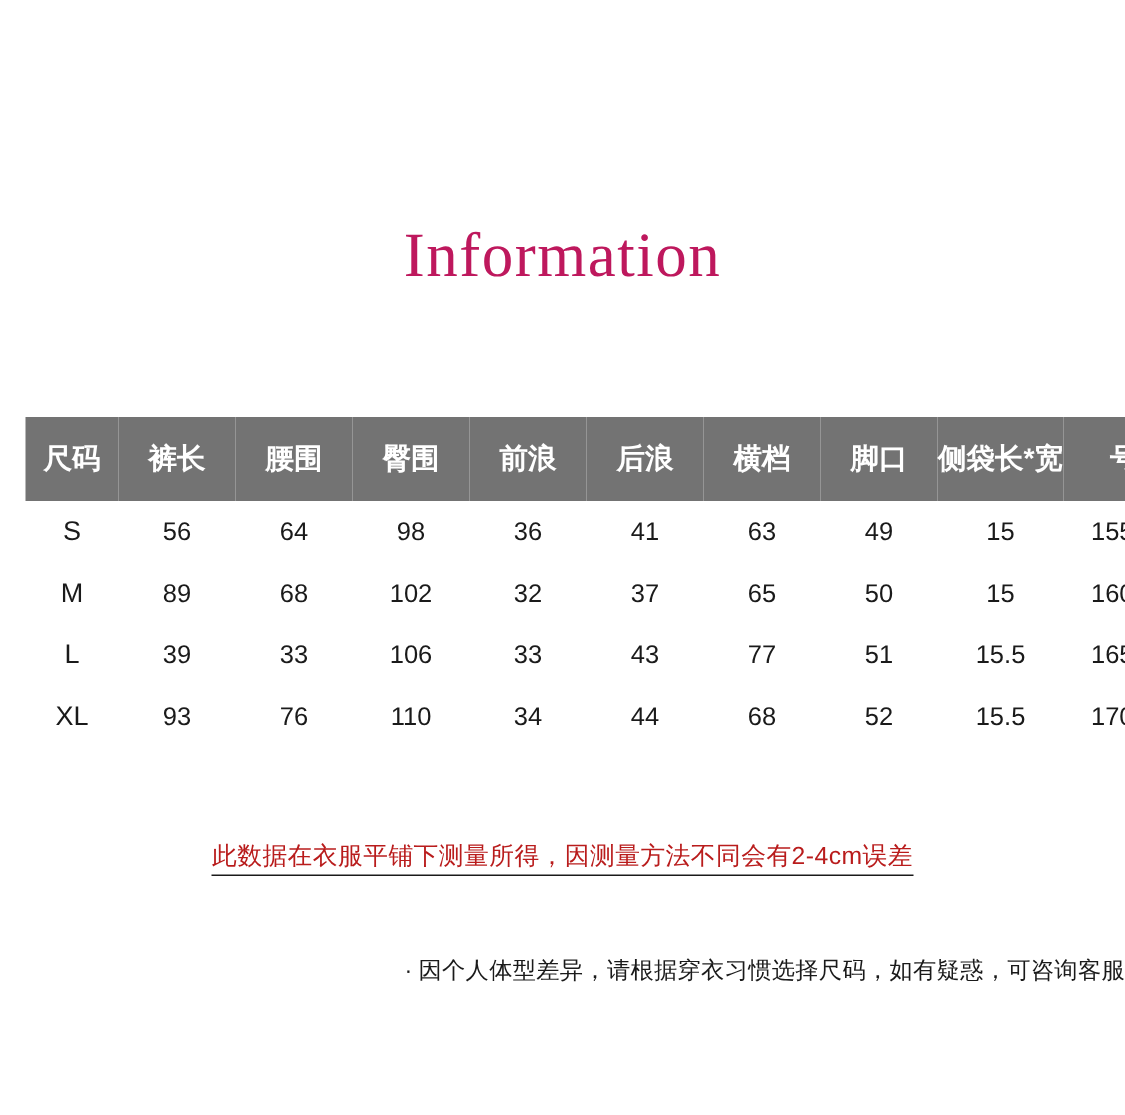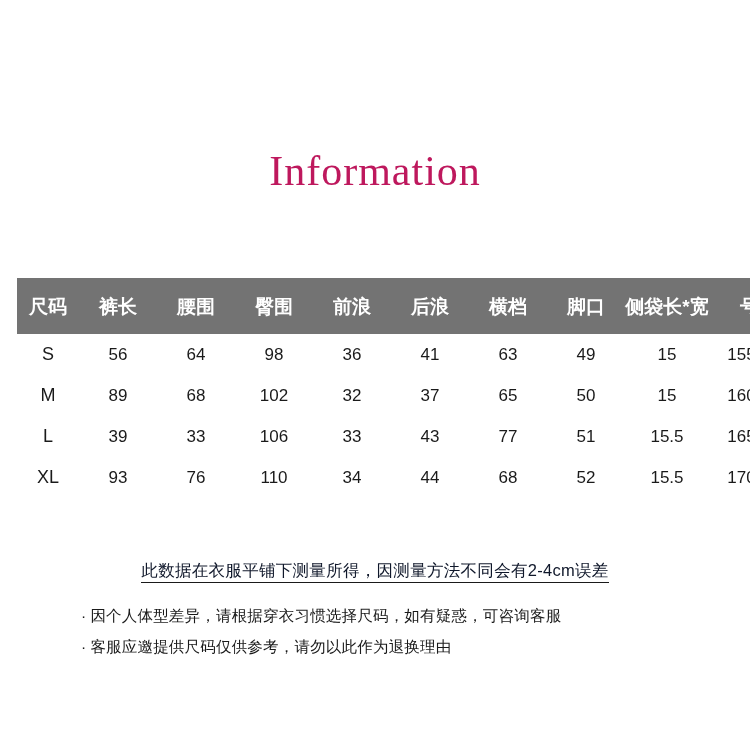--- a/index.html
+++ b/index.html
@@ -73,30 +73,31 @@
   }
   .col-size { width: 62px; }
   .col-num { width: 78px; }
   .col-pocket { width: 84px; }
   .col-model { width: 100px; }
 
   .note-main {
     margin-top: 62px;
     text-align: center;
     font-size: 16.5px;
-    color: #0f172a;
+    color: #b91c1c;
     letter-spacing: 0.3px;
   }
   .note-main span {
     border-bottom: 1px solid #1a1a1a;
     padding-bottom: 3px;
   }
   .bullets {
-    margin-top: 18px;
+    margin-top: 50px;
     padding-left: 81px;
+    text-align: right;
   }
   .bullet {
     font-size: 15.5px;
     color: #1a1a1a;
     line-height: 2.0;
     letter-spacing: 0.2px;
   }
   .bullet .dot {
     display: inline-block;
     margin-right: 4px;
@@ -181,18 +182,15 @@
   </div>
 
   <div class="note-main">
     <span>此数据在衣服平铺下测量所得，因测量方法不同会有2-4cm误差</span>
   </div>
 
   <div class="bullets">
     <div class="bullet">
       <span class="dot">·</span><span>因个人体型差异，请根据穿衣习惯选择尺码，如有疑惑，可咨询客服</span>
     </div>
-    <div class="bullet">
-      <span class="dot">·</span><span>客服应邀提供尺码仅供参考，请勿以此作为退换理由</span>
-    </div>
   </div>
 
 </div>
 
 </body></html>

